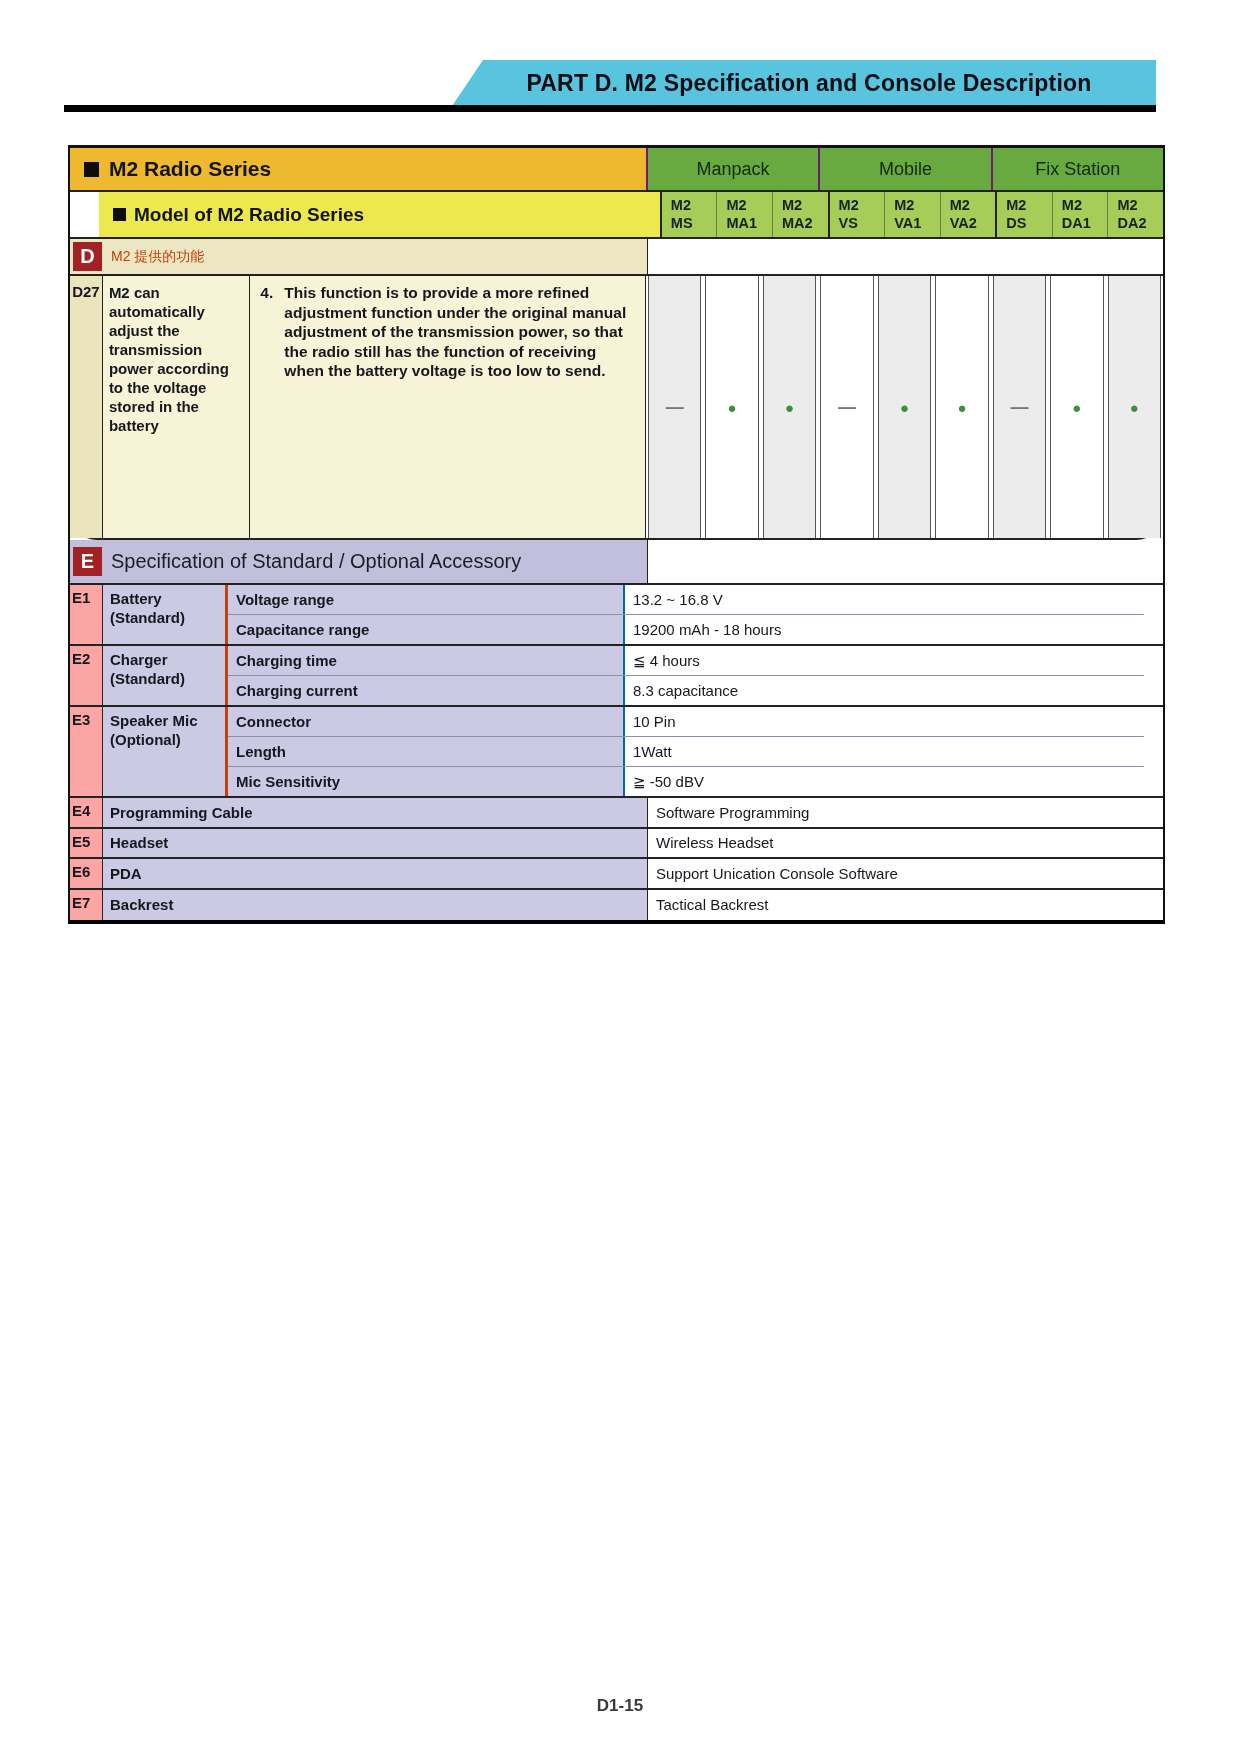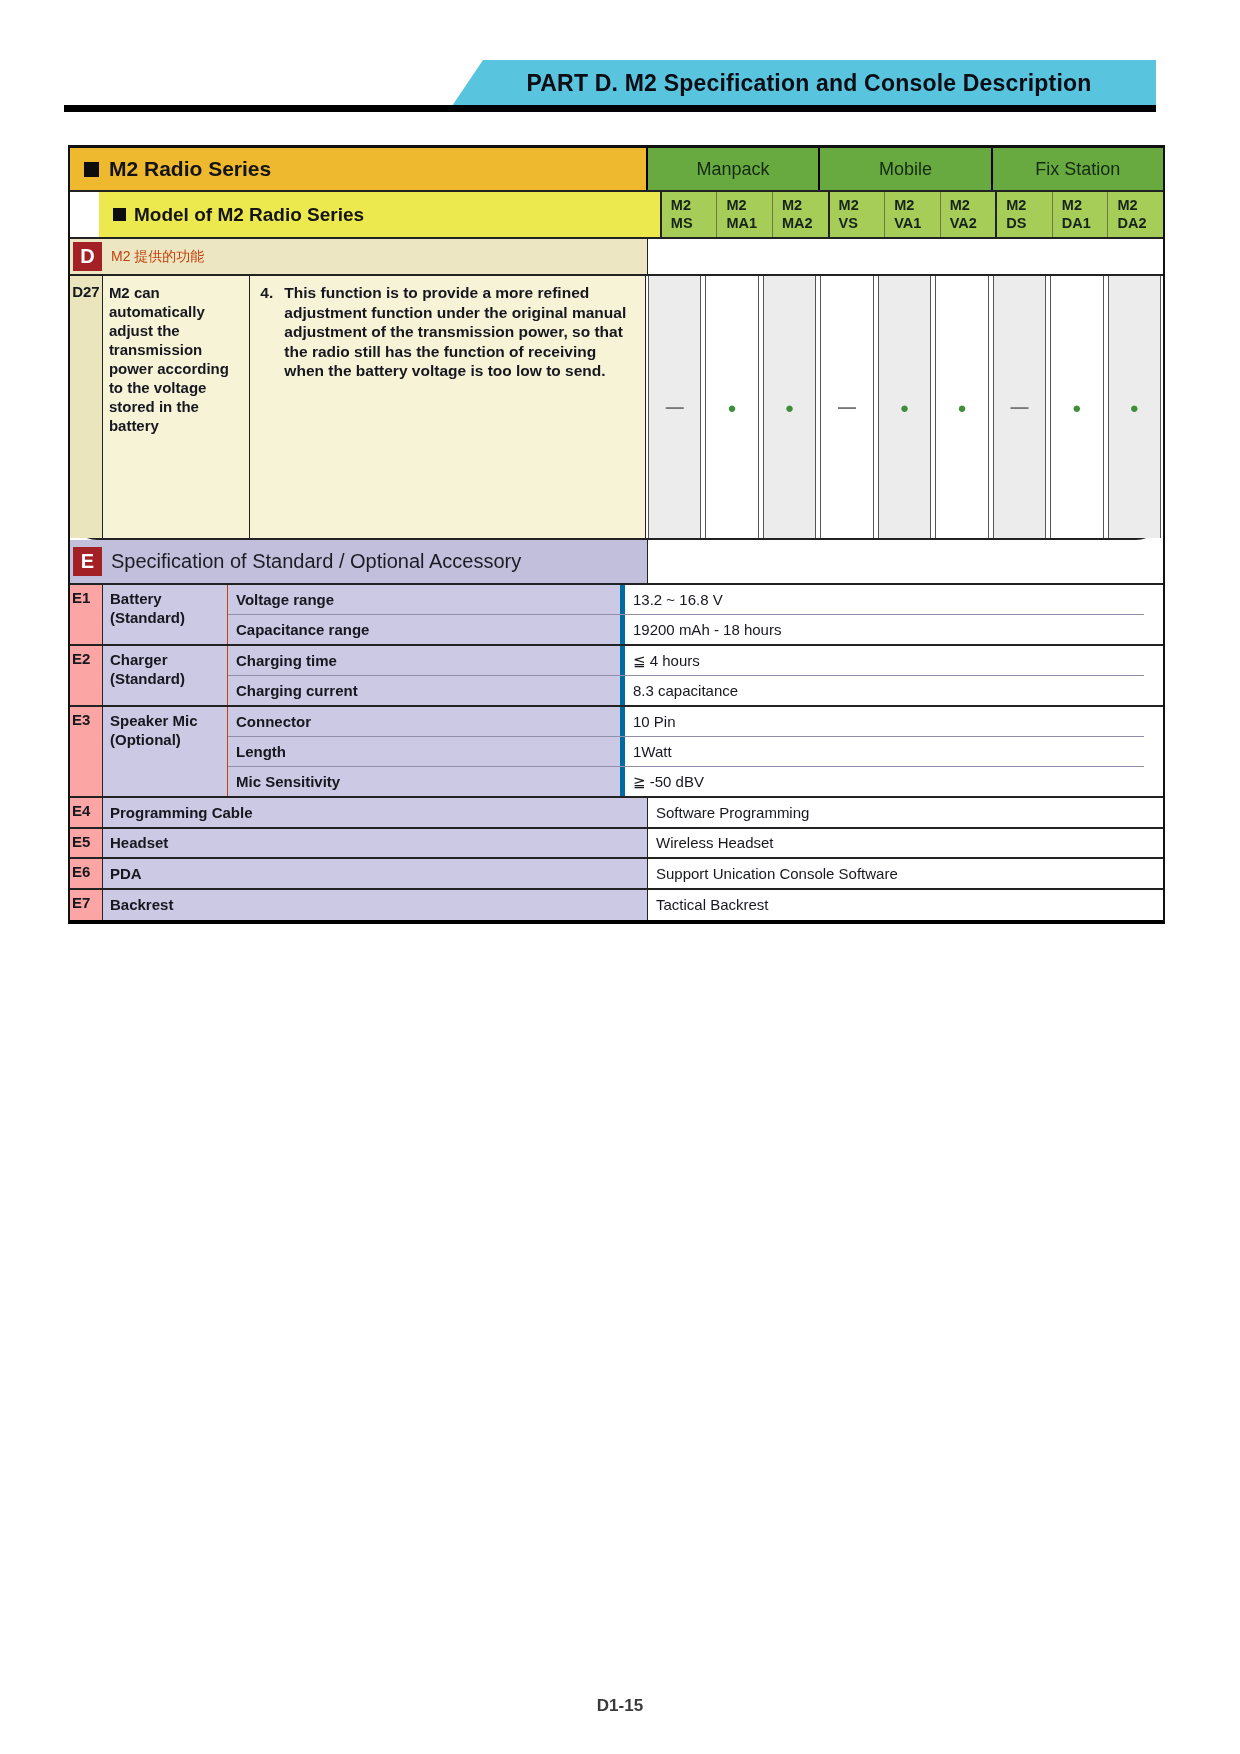--- a/index.html
+++ b/index.html
@@ -29,21 +29,21 @@
   .sq { display:inline-block; width:15px; height:15px; background:#0d0d0d; margin-right:10px; flex:none; }
   .sq.sm { width:13px; height:13px; margin-right:8px; }
 
   
   .r-groups { height:44px; border-bottom:2px solid #222; }
   .cell-gold {
     width:578px; background:#eeb92f; display:flex; align-items:center;
     padding-left:14px; font-size:21px; font-weight:bold; color:#141414;
   }
   .cell-group {
-    width:173px; background:#69aa40; border-left:2px solid #000000;
+    width:173px; background:#69aa40; border-left:2px solid #701a75;
     display:flex; align-items:center; justify-content:center;
     font-size:18px; color:#142a10;
   }
 
   
   .r-models { height:47px; border-bottom:2px solid #222; }
   .cell-yellow {
     width:578px; background:#ece94e; display:flex; align-items:center;
     padding-left:14px; font-size:19px; font-weight:bold; color:#141414;margin-left:29px;
   }
@@ -102,28 +102,28 @@
   .ehead-title { font-size:20px; color:#1c1c24; }
 
   
   .eblock { display:flex; border-bottom:2px solid #222; }
   .eblock.h2 { height:61px; } .eblock.h3 { height:91px; }
   .e-id {
     width:33px; background:#fca5a5; border-right:1px solid #222;
     font-size:15px; font-weight:600; padding:4px 0 0 2px;
   }
   .e-name {
-    width:125px; background:#cbc9e3; border-right:1px solid #c2410c;
+    width:125px; background:#cbc9e3; border-right:3px solid #c2410c;
     font-size:15px; font-weight:600; line-height:19px; padding:4px 0 0 7px;
   }
   .e-items { width:916px; display:flex; flex-direction:column; }
   .e-item { flex:1; display:flex; }
   .e-item + .e-item { border-top:1px solid #908ea8; }
   .e-label {
-    width:397px; background:#cbc9e3; border-right:5px solid #0369a1;
+    width:397px; background:#cbc9e3; border-right:2px solid #0369a1;
     font-size:15px; font-weight:600; display:flex; align-items:center; padding-left:8px;
   }
   .e-value { flex:1; background:#fff; font-size:15px; display:flex; align-items:center; padding-left:8px; }
   .erow { display:flex; height:30.5px; border-bottom:2px solid #222; }
   .erow:last-child { border-bottom:none; }
   .e-wide {
     width:545px; background:#cbc9e3; border-right:1px solid #222;
     font-size:15px; font-weight:600; display:flex; align-items:center; padding-left:7px;
   }
 

